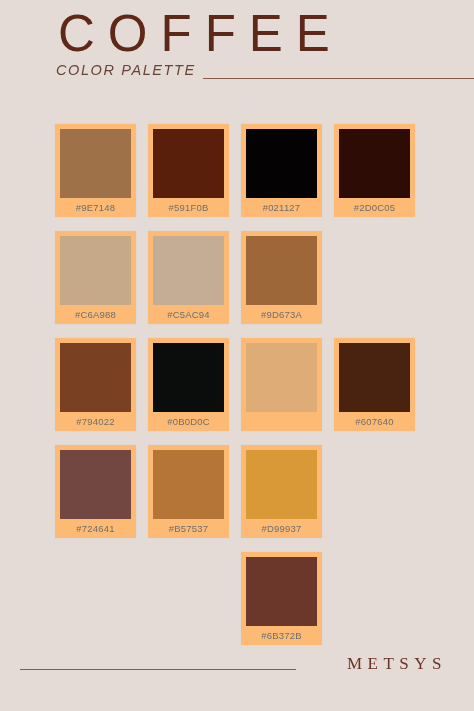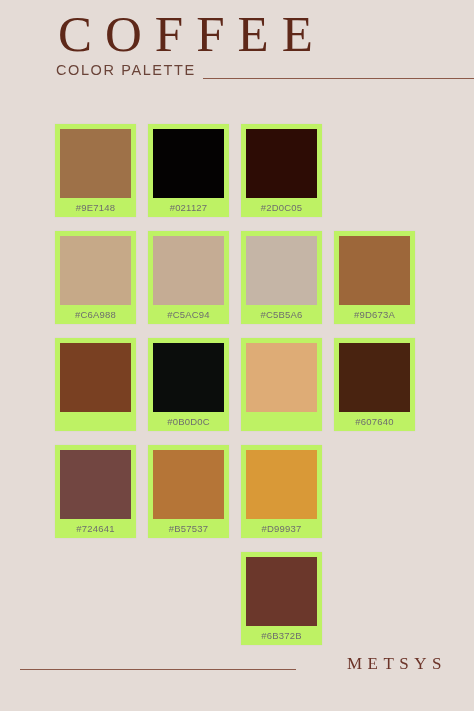--- a/index.html
+++ b/index.html
@@ -22,21 +22,21 @@
     left: 0;
     top: 0;
     width: 474px;
     height: 110px;
   }
 
   #title-coffee {
     position: absolute;
     left: 58px;
     top: 8px;
-    font-family: Liberation Serif, serif;
+    font-family: Liberation Sans, sans-serif;
     font-size: 51px;
     line-height: 52px;
     letter-spacing: 13px;
     color: #5e2819;
     font-weight: 400;
   }
 
   #subtitle-wrap {
     position: absolute;
     left: 56px;
@@ -48,20 +48,21 @@
   #title-sub {
     position: absolute;
     left: 0;
     top: 0;
     font-family: "Liberation Sans", sans-serif;
     font-size: 14.5px;
     letter-spacing: 1.6px;
     color: #6a4338;
     font-weight: 400;
     white-space: nowrap;
+    font-style: italic;
   }
 
   #header-rule {
     position: absolute;
     left: 147px;
     top: 16px;
     width: 327px;
     height: 1px;
     background: #8c5a4a;
   }
@@ -84,21 +85,21 @@
     height: 107px;
     position: relative;
   }
 
   .card {
     position: absolute;
     left: 0;
     top: 0;
     width: 81px;
     height: 93px;
-    background: #bef264;
+    background: #fdba74;
     padding: 5px 5px 0 5px;
     box-shadow: 0 0 1px rgba(120,100,92,0.18);
   }
 
   .chip {
     width: 71px;
     height: 69px;
     display: block;
   }
 
@@ -159,20 +160,26 @@
 <div id="grid">
     <div class="grid-row">
       <div class="cell">
         <div class="card">
           <div class="chip" style="background: rgb(158, 113, 72);"></div>
           <div class="hex">#9E7148</div>
         </div>
       </div>
       <div class="cell">
         <div class="card">
+          <div class="chip" style="background: rgb(89, 31, 11);"></div>
+          <div class="hex">#591F0B</div>
+        </div>
+      </div>
+      <div class="cell">
+        <div class="card">
           <div class="chip" style="background: rgb(4, 2, 2);"></div>
           <div class="hex">#021127</div>
         </div>
       </div>
       <div class="cell">
         <div class="card">
           <div class="chip" style="background: rgb(45, 12, 5);"></div>
           <div class="hex">#2D0C05</div>
         </div>
       </div>
@@ -185,35 +192,30 @@
         </div>
       </div>
       <div class="cell">
         <div class="card">
           <div class="chip" style="background: rgb(197, 172, 148);"></div>
           <div class="hex">#C5AC94</div>
         </div>
       </div>
       <div class="cell">
         <div class="card">
-          <div class="chip" style="background: rgb(197, 181, 166);"></div>
-          <div class="hex">#C5B5A6</div>
-        </div>
-      </div>
-      <div class="cell">
-        <div class="card">
           <div class="chip" style="background: rgb(157, 103, 58);"></div>
           <div class="hex">#9D673A</div>
         </div>
       </div>
     </div>
     <div class="grid-row">
       <div class="cell">
         <div class="card">
           <div class="chip" style="background: rgb(121, 64, 34);"></div>
+          <div class="hex">#794022</div>
         </div>
       </div>
       <div class="cell">
         <div class="card">
           <div class="chip" style="background: rgb(11, 13, 12);"></div>
           <div class="hex">#0B0D0C</div>
         </div>
       </div>
       <div class="cell">
         <div class="card">

